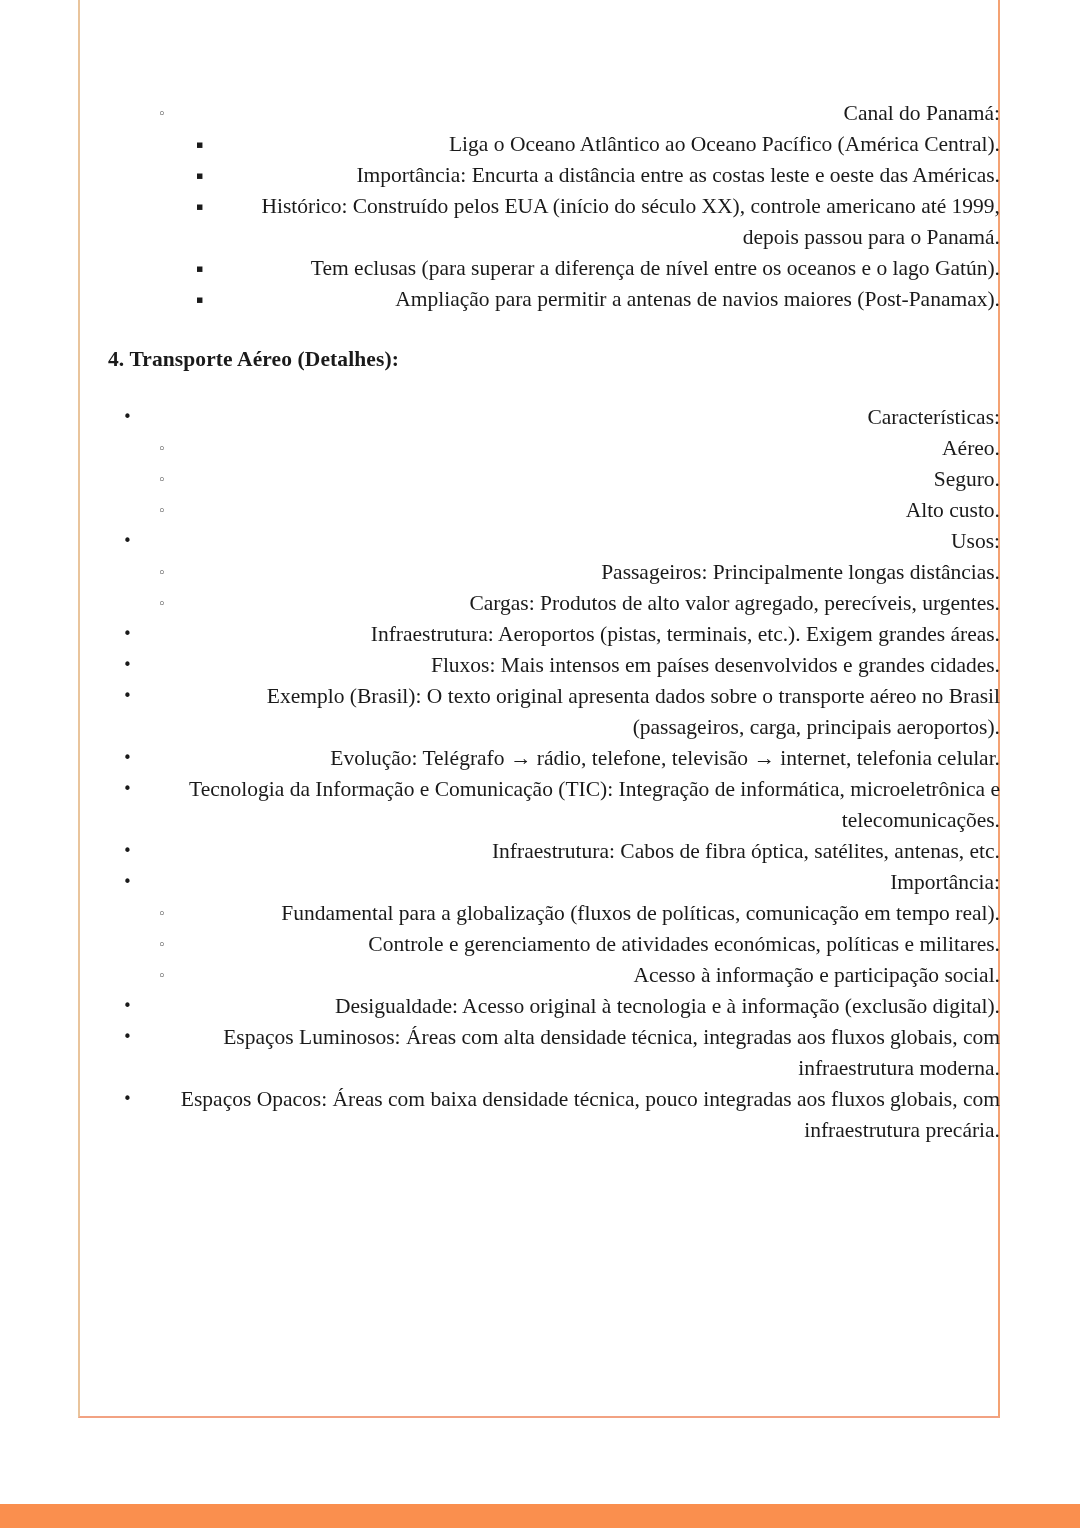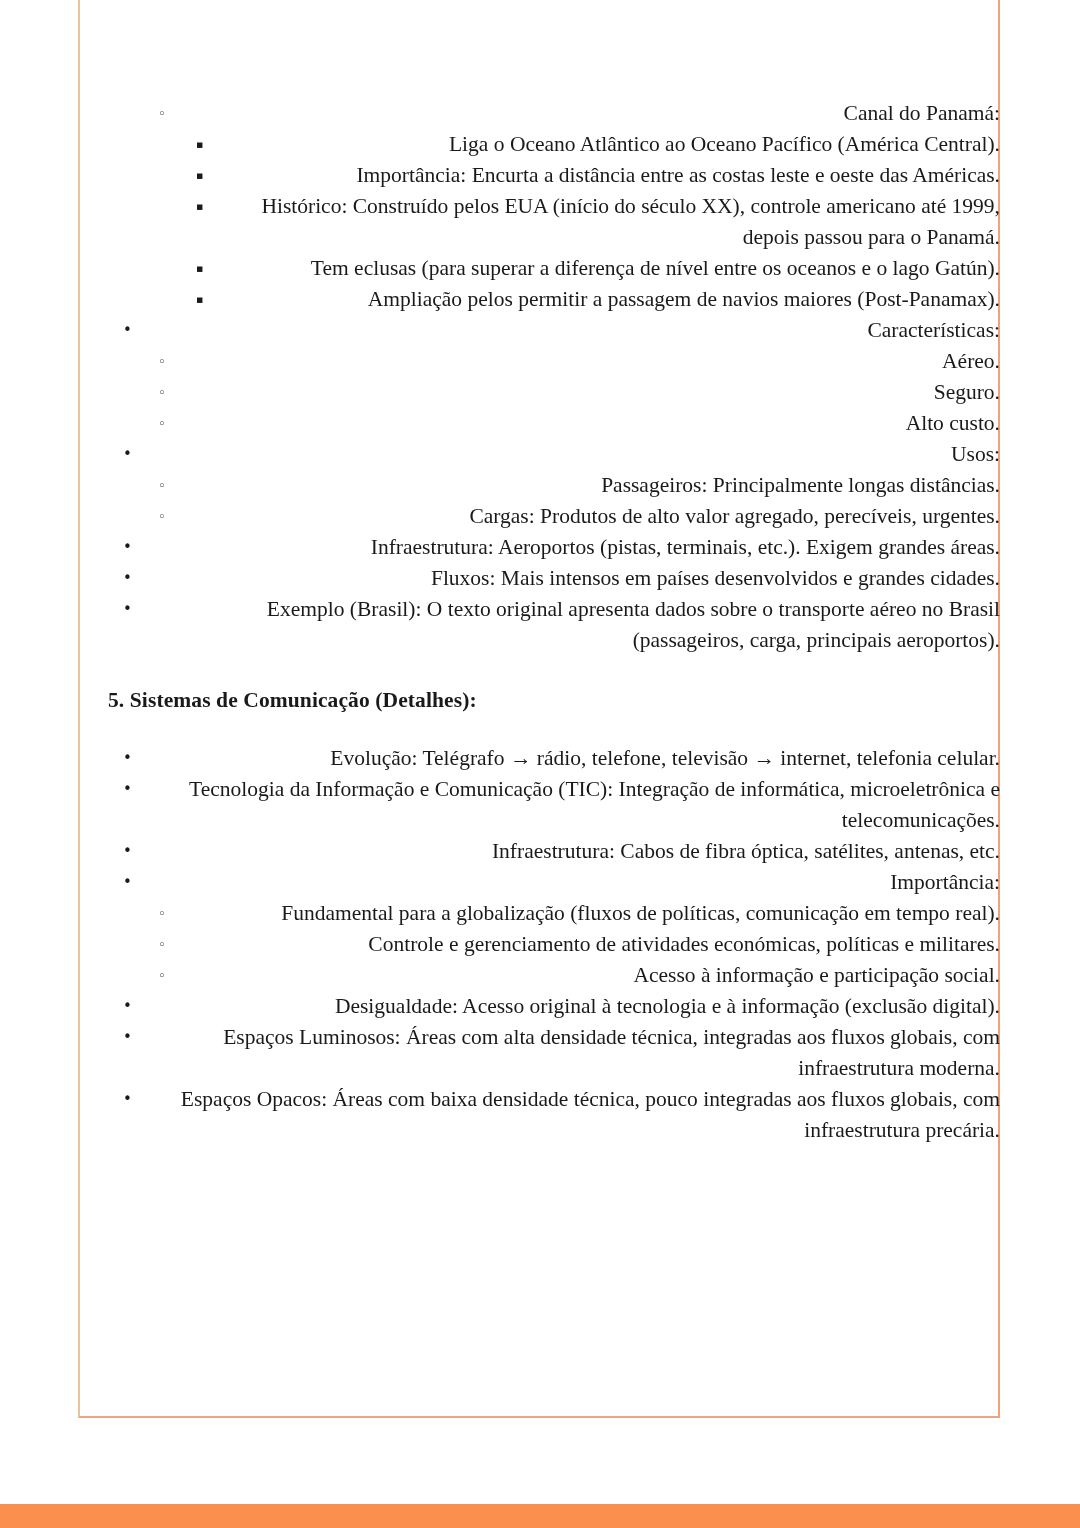--- a/index.html
+++ b/index.html
@@ -131,23 +131,24 @@
       <li class="item l3">
         <span class="bullet">▪</span>
         <span class="txt">Histórico: Construído pelos EUA (início do século XX), controle americano até 1999, depois passou para o Panamá.</span>
       </li>
       <li class="item l3">
         <span class="bullet">▪</span>
         <span class="txt">Tem eclusas (para superar a diferença de nível entre os oceanos e o lago Gatún).</span>
       </li>
       <li class="item l3">
         <span class="bullet">▪</span>
-        <span class="txt">Ampliação pelos permitir a passagem de navios maiores (Post-Panamax).</span>
-      </li>
-    </ul>
+        <span class="txt">Ampliação para permitir a antenas de navios maiores (Post-Panamax).</span>
+      </li>
+    </ul>
+    <div class="blk heading heading-gap-before heading-gap-after">4. Transporte Aéreo (Detalhes):</div>
     <ul class="lvl blk">
       <li class="item l1">
         <span class="bullet">•</span>
         <span class="txt">Características:</span>
       </li>
       <li class="item l2">
         <span class="bullet">◦</span>
         <span class="txt">Aéreo.</span>
       </li>
       <li class="item l2">
@@ -176,21 +177,20 @@
       </li>
       <li class="item l1">
         <span class="bullet">•</span>
         <span class="txt">Fluxos: Mais intensos em países desenvolvidos e grandes cidades.</span>
       </li>
       <li class="item l1">
         <span class="bullet">•</span>
         <span class="txt">Exemplo (Brasil): O texto original apresenta dados sobre o transporte aéreo no Brasil (passageiros, carga, principais aeroportos).</span>
       </li>
     </ul>
-    <div class="blk heading heading-gap-before heading-gap-after">5. Sistemas de Comunicação (Detalhes):</div>
     <ul class="lvl blk">
       <li class="item l1">
         <span class="bullet">•</span>
         <span class="txt">Evolução: Telégrafo → rádio, telefone, televisão → internet, telefonia celular.</span>
       </li>
       <li class="item l1">
         <span class="bullet">•</span>
         <span class="txt">Tecnologia da Informação e Comunicação (TIC): Integração de informática, microeletrônica e telecomunicações.</span>
       </li>
       <li class="item l1">

